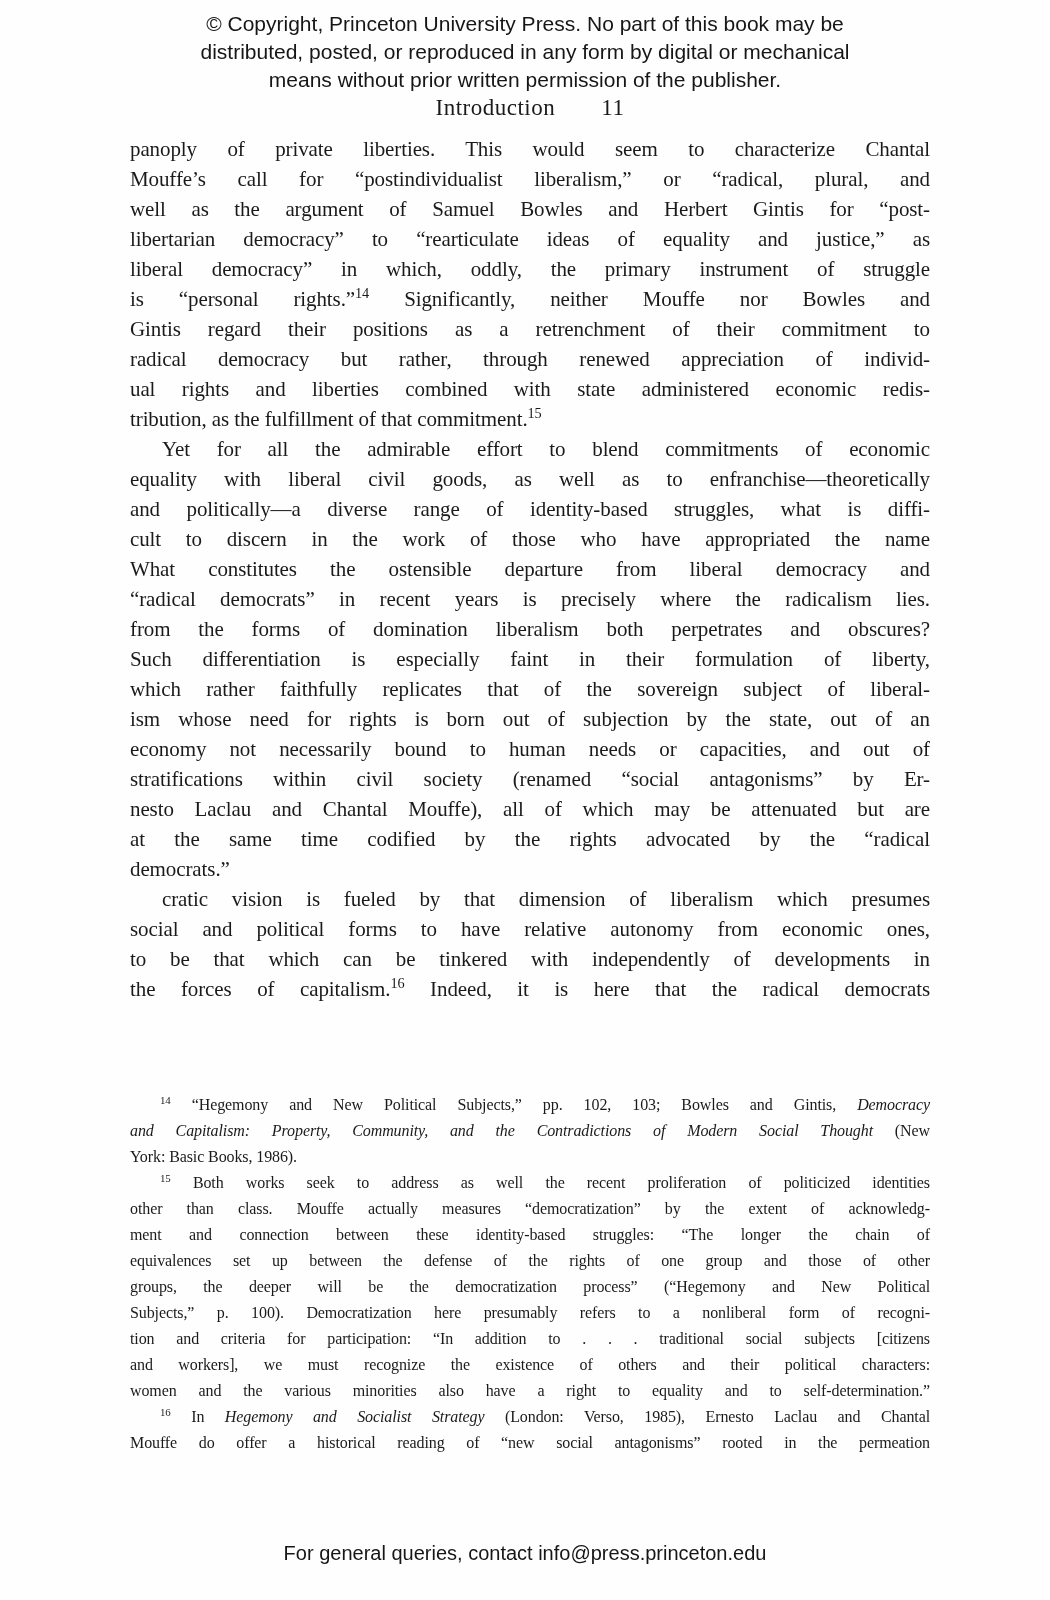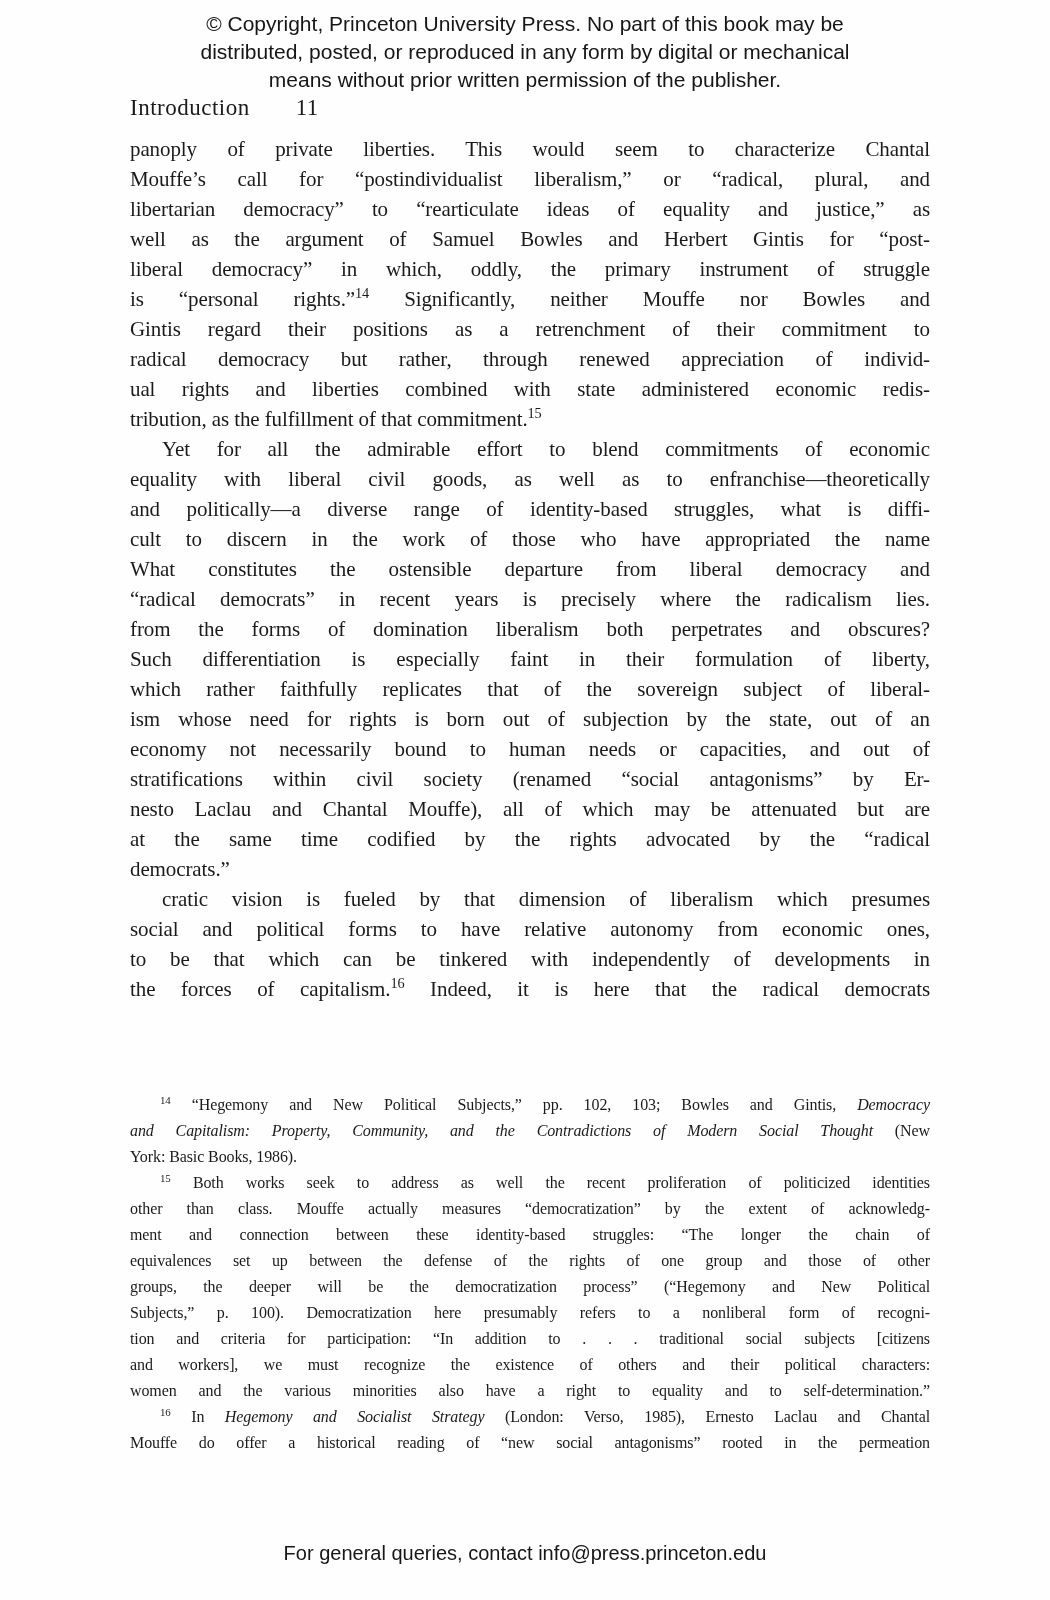--- a/index.html
+++ b/index.html
@@ -25,21 +25,21 @@
     font-family: "Liberation Sans", sans-serif;
     font-size: 21px;
     line-height: 28px;
     color: #161616;
   }
   .running-head {
     position: absolute;
     top: 94px;
     left: 130px;
     width: 800px;
-    text-align: left;
+    text-align: center;
     font-size: 23px;
     line-height: 28px;
     letter-spacing: 0.5px;
   }
   .running-head .pagenum {
     display: inline-block;
     margin-left: 46px;
   }
   .body-text {
     position: absolute;
@@ -100,22 +100,22 @@
   </div>
 
   <div class="running-head">
     <span>Introduction</span><span class="pagenum">11</span>
   </div>
 
   <div class="body-text" id="body-text">
       <div class="para">
         <div class="line">panoply of private liberties. This would seem to characterize Chantal</div>
         <div class="line">Mouffe’s call for “postindividualist liberalism,” or “radical, plural, and</div>
+        <div class="line">well as the argument of Samuel Bowles and Herbert Gintis for “post-</div>
         <div class="line">libertarian democracy” to “rearticulate ideas of equality and justice,” as</div>
-        <div class="line">well as the argument of Samuel Bowles and Herbert Gintis for “post-</div>
         <div class="line">liberal democracy” in which, oddly, the primary instrument of struggle</div>
         <div class="line">is “personal rights.”<sup>14</sup> Significantly, neither Mouffe nor Bowles and</div>
         <div class="line">Gintis regard their positions as a retrenchment of their commitment to</div>
         <div class="line">radical democracy but rather, through renewed appreciation of individ-</div>
         <div class="line">ual rights and liberties combined with state administered economic redis-</div>
         <div class="line lastline">tribution, as the fulfillment of that commitment.<sup>15</sup></div>
       </div>
       <div class="para indent">
         <div class="line">Yet for all the admirable effort to blend commitments of economic</div>
         <div class="line">equality with liberal civil goods, as well as to enfranchise—theoretically</div>

